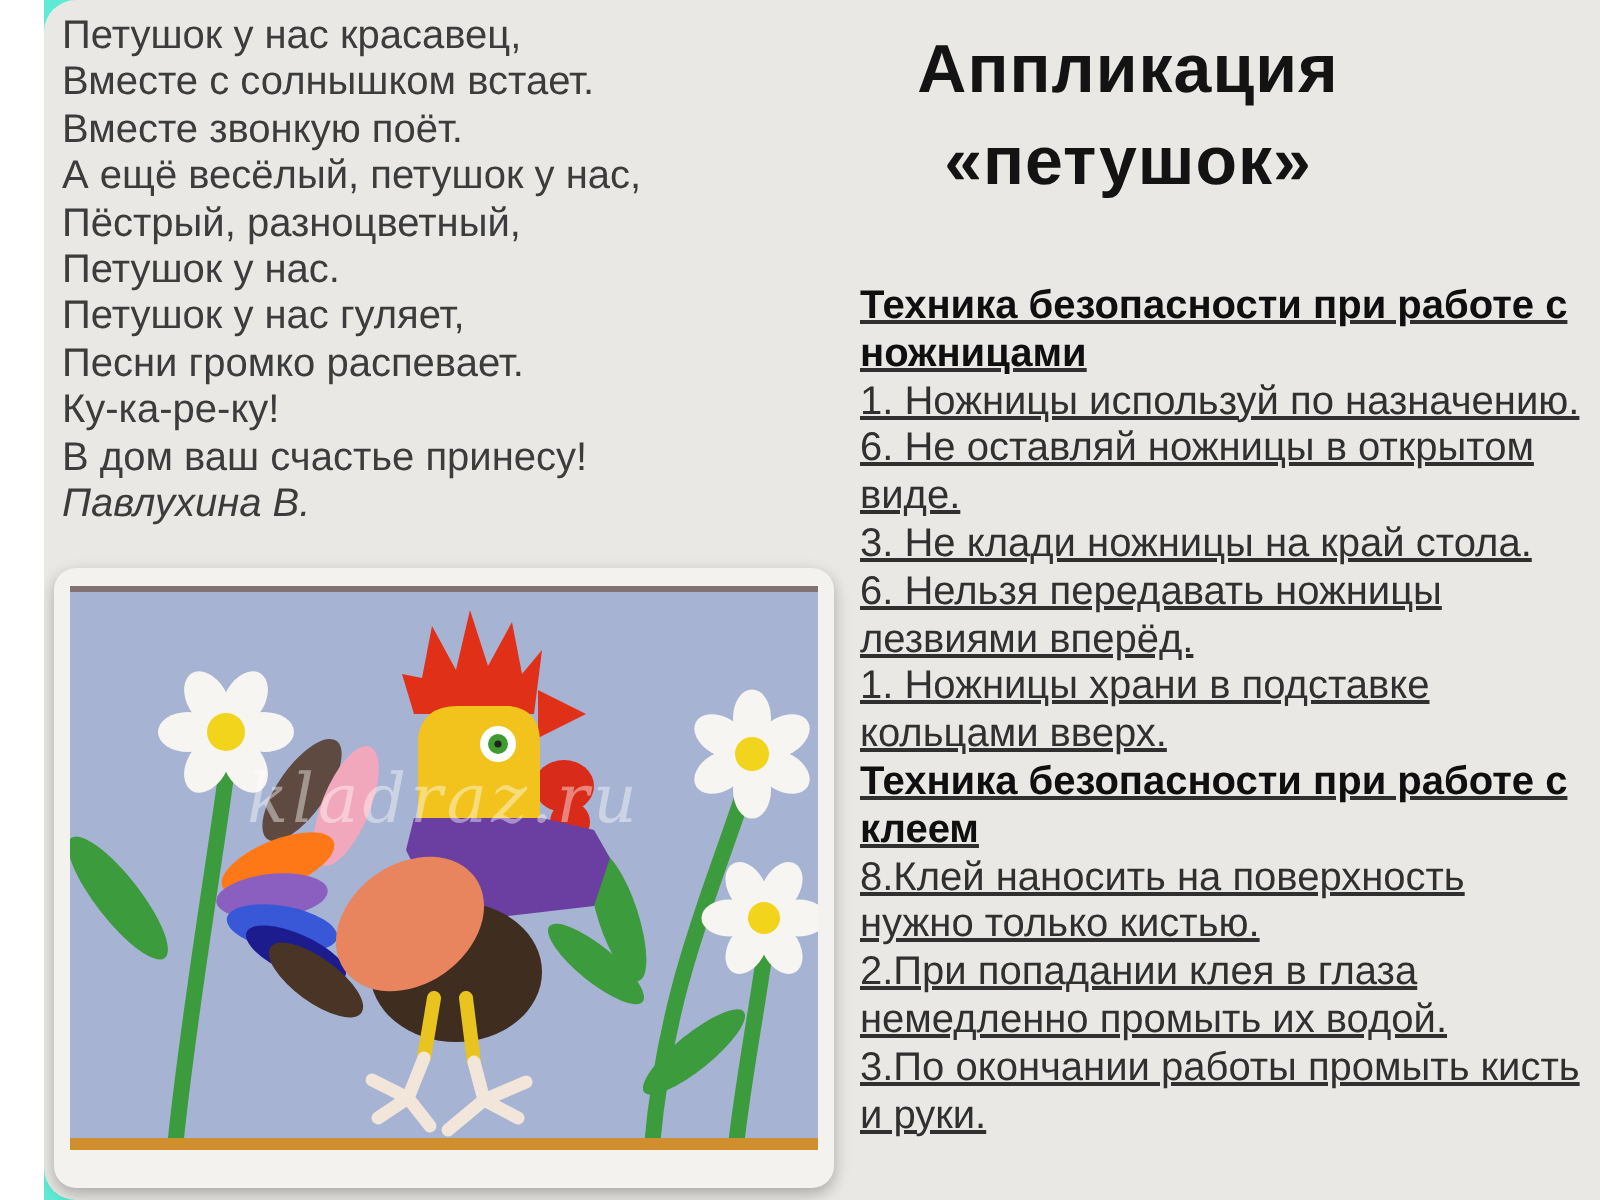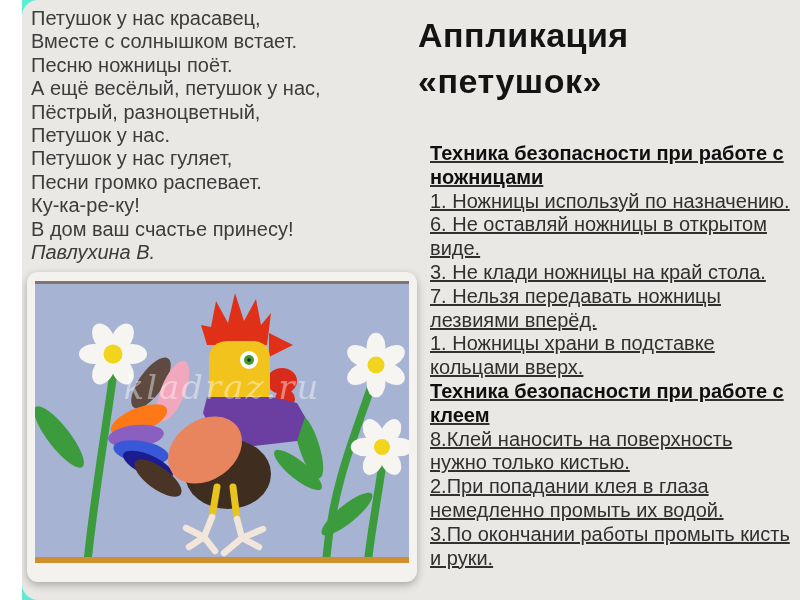--- a/index.html
+++ b/index.html
@@ -13,70 +13,70 @@
     position:absolute;inset:0;border-radius:16px;
     background:#e9e8e5;
   }
   .poem{
     position:absolute;left:9px;top:7px;width:396px;
     font-size:20px;line-height:23.4px;color:#3c3c3c;
   }
   .poem .author{font-style:italic;}
   .slide-title{
     position:absolute;left:396px;top:12px;width:292px;
-    font-weight:700;color:#131313;
+    text-align:center;font-weight:700;color:#131313;
     font-size:34px;line-height:46px;letter-spacing:.5px;
   }
   .safety{
     position:absolute;left:408px;top:142px;width:364px;
     font-size:20px;line-height:23.8px;color:#303030;text-decoration:underline;
   }
   .safety .head{font-weight:700;color:#0f0f0f;}
   .photo-frame{
-    position:absolute;left:5px;top:272px;width:390px;height:310px;
+    position:absolute;left:5px;top:284px;width:390px;height:310px;
     background:#f3f2ef;border-radius:11px;
     box-shadow:0 3px 8px rgba(0,0,0,.28);
   }
   .photo{
     position:absolute;left:8px;top:9px;width:374px;height:282px;
     overflow:hidden;
   }
   .photo svg{display:block;width:100%;height:100%;}
 </style>
 </head>
 <body>
 
 <div class="stage">
   <div class="panel"></div>
 
   <div class="poem">
     <div>Петушок у нас красавец,</div>
     <div>Вместе с солнышком встает.</div>
-    <div>Песню ножницы поёт.</div>
+    <div>Вместе звонкую поёт.</div>
     <div>А ещё весёлый, петушок у нас,</div>
     <div>Пёстрый, разноцветный,</div>
     <div>Петушок у нас.</div>
     <div>Петушок у нас гуляет,</div>
     <div>Песни громко распевает.</div>
     <div>Ку-ка-ре-ку!</div>
     <div>В дом ваш счастье принесу!</div>
     <div class="author">Павлухина В.</div>
   </div>
 
   <div class="slide-title">
     <div>Аппликация</div>
     <div>«петушок»</div>
   </div>
 
   <div class="safety">
     <div class="head">Техника безопасности при работе с ножницами</div>
     <div>1. Ножницы используй по назначению.</div>
     <div>6. Не оставляй ножницы в открытом виде.</div>
     <div>3. Не клади ножницы на край стола.</div>
-    <div>7. Нельзя передавать ножницы лезвиями вперёд.</div>
+    <div>6. Нельзя передавать ножницы лезвиями вперёд.</div>
     <div>1. Ножницы храни в подставке кольцами вверх.</div>
     <div class="head">Техника безопасности при работе с клеем</div>
     <div>8.Клей наносить на поверхность нужно только кистью.</div>
     <div>2.При попадании клея в глаза немедленно промыть их водой.</div>
     <div>3.По окончании работы промыть кисть и руки.</div>
   </div>
 
   <div class="photo-frame">
     <div class="photo">
       <svg viewBox="0 0 374 282" xmlns="http://www.w3.org/2000/svg">

